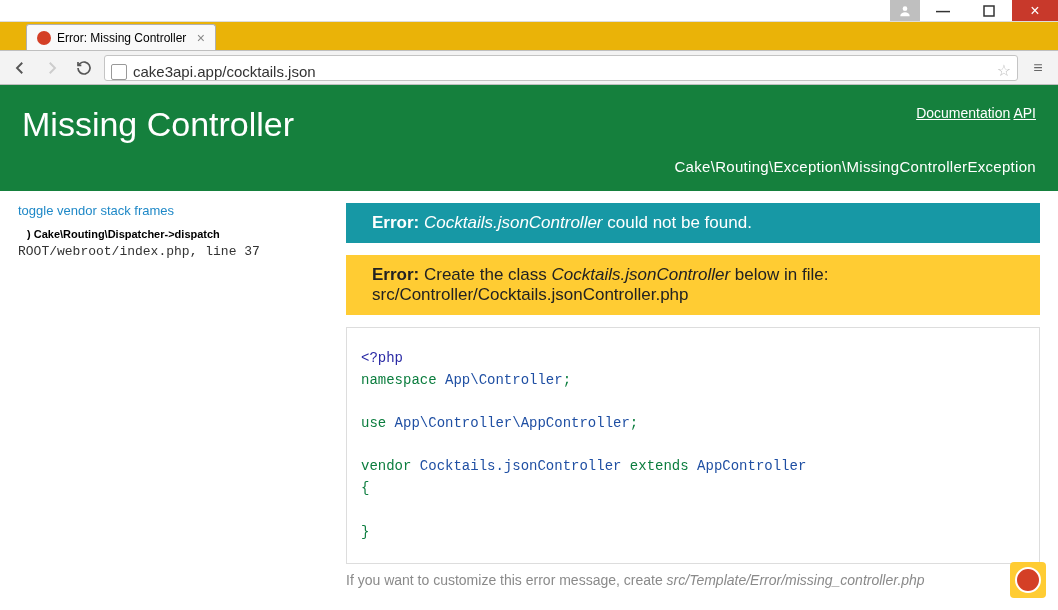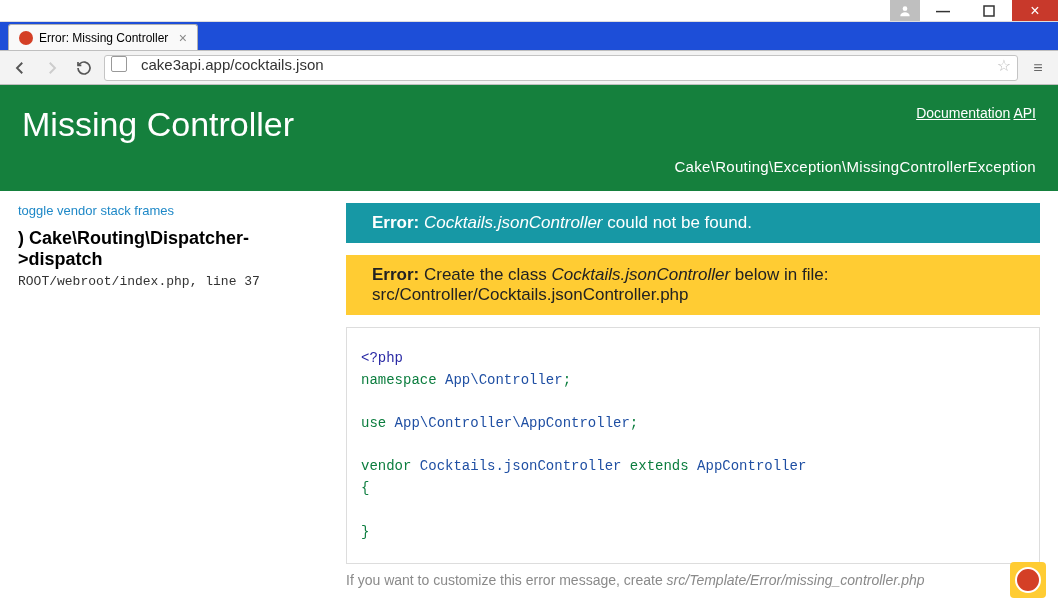--- a/index.html
+++ b/index.html
@@ -6,49 +6,49 @@
     body { font-family: Arial, sans-serif; font-size: 14px; background: #fff; width: 1058px; height: 610px; overflow: hidden; }
     
     
     .window-titlebar { height: 22px; background: #fff; border-bottom: 1px solid #ddd; display: flex; justify-content: flex-end; align-items: stretch; }
     .win-btn { width: 46px; display: flex; align-items: center; justify-content: center; color: #333; font-size: 14px; }
     .win-btn.profile { background: #bfbfbf; color: #fff; width: 30px; }
     .win-btn.minimize { font-weight: bold; }
     .win-btn.close { background: #c8392b; color: #fff; font-size: 16px; }
     
     
-    .tab-strip { height: 28px; background: #1d4ed8; display: flex; align-items: flex-end; padding-left: 8px; }
+    .tab-strip { height: 28px; background: #eab308; display: flex; align-items: flex-end; padding-left: 26px; }
     .tab { display: flex; align-items: center; height: 26px; padding: 0 10px; border: 1px solid #b0b0b0; border-bottom: none; border-top-left-radius: 3px; border-top-right-radius: 3px; background: #f9f9f9; font-size: 12px; gap: 6px; min-width: 190px; }
     .tab .favicon { width: 14px; height: 14px; border-radius: 50%; background: #d43f26; display: flex; align-items: center; justify-content: center; color: #fff; font-size: 9px; font-weight: bold; }
     .tab .tab-close { font-size: 14px; color: #888; margin-left: auto; }
     
     
     .toolbar { height: 35px; background: #f3f3f3; border-top: 1px solid #bfbfbf; border-bottom: 1px solid #bfbfbf; display: flex; align-items: center; padding: 0 8px; gap: 8px; }
     .nav-btn { width: 24px; height: 24px; display: flex; align-items: center; justify-content: center; color: #555; font-size: 18px; }
     .nav-btn.disabled { color: #bbb; }
     .reload svg { width: 16px; height: 16px; }
-    .addressbar { flex: 1; height: 26px; border: 1px solid #c4c4c4; border-radius: 3px; background: #fff; display: flex; align-items: flex-start; padding: 0 6px; gap: 14px; }
+    .addressbar { flex: 1; height: 26px; border: 1px solid #c4c4c4; border-radius: 3px; background: #fff; display: flex; align-items: flex-end; padding: 0 6px; gap: 6px; }
     .addressbar .page-icon { width: 16px; height: 16px; border: 1px solid #999; border-radius: 2px; }
     .addressbar .url { flex: 1; font-size: 15px; color: #333; }
     .addressbar .star { color: #bbb; font-size: 16px; }
     .menu-btn { width: 24px; height: 24px; display: flex; align-items: center; justify-content: center; color: #666; font-size: 16px; }
     
     
     .header { background: #15803d; color: #fff; padding: 20px 22px 16px 22px; }
     .header-top { display: flex; justify-content: space-between; align-items: flex-start; }
     .header h1 { font-size: 34px; font-weight: normal; margin-bottom: 14px; }
     .header .links { font-size: 14px; }
     .header .links a { color: #fff; text-decoration: underline; }
     .header .exception { font-size: 15px; letter-spacing: 0.3px; text-align: right; }
     
     
     .content { display: flex; padding: 12px 18px; gap: 18px; }
     .sidebar { width: 310px; flex-shrink: 0; font-size: 13px; }
     .sidebar .toggle { text-align: left; color: #1e88c7; margin-bottom: 10px; }
-    .sidebar .frame-title { font-weight: bold; margin-bottom: 4px; font-size: 18px; }
+    .sidebar .frame-title { font-weight: bold; margin-bottom: 4px; font-size: 11px; margin-left: 9px; }
     .sidebar .frame-loc { font-family: 'Courier New', monospace; font-size: 13px; color: #333; }
     
     .main { flex: 1; }
     .banner { padding: 10px 26px; font-size: 17px; margin-bottom: 12px; }
     .banner.teal { background: #1798a5; color: #fff; }
     .banner.yellow { background: #ffcc33; color: #222; }
     .banner .label { font-weight: bold; }
     .banner .em { font-style: italic; }
     
     .codeblock { border: 1px solid #ddd; padding: 20px 14px; font-family: Consolas, 'Courier New', monospace; font-size: 14px; line-height: 1.55; color: #333; margin-bottom: 8px; white-space: pre; }

